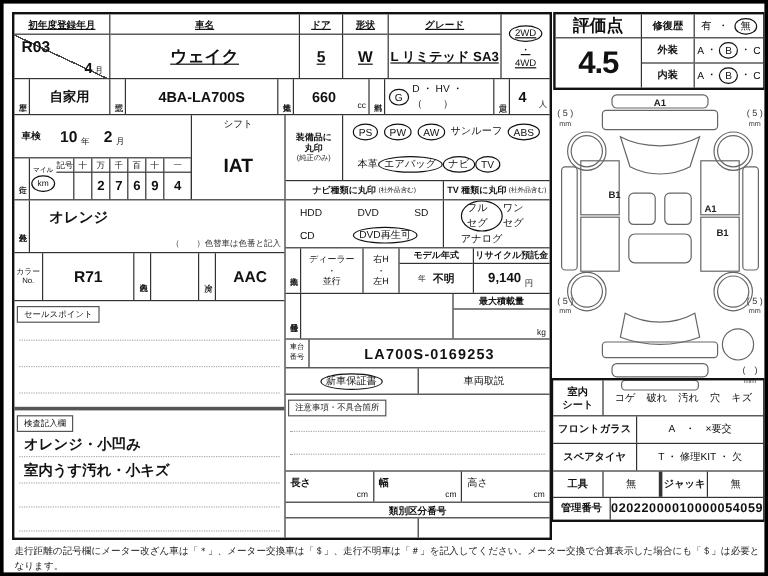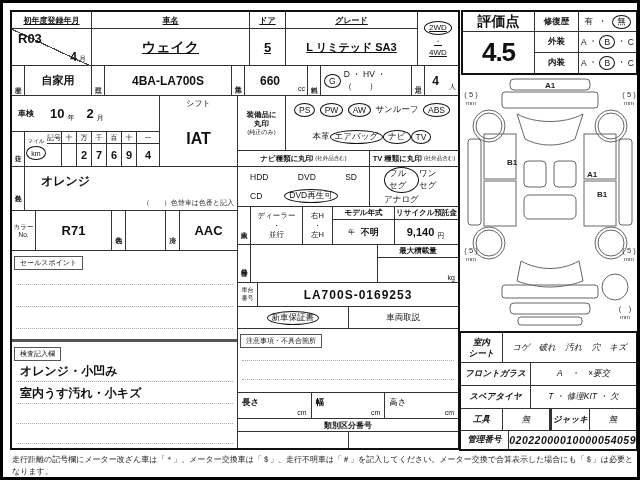--- a/index.html
+++ b/index.html
@@ -40,21 +40,21 @@
 
 #evalbox { position:absolute; left:458px; top:7px; width:177px; height:65px; border:2px solid #111; display:flex; }
 #evalleft { width:72px; border-right:1px solid #333; display:flex; flex-direction:column; }
 #evalscore { flex:1; display:flex; align-items:center; justify-content:center; font-size:26px; font-weight:700; letter-spacing:-1px; }
 .evrow { height:20.33px; display:flex; font-size:8.5px; }
 .evrow .lab { width:44px; border-right:1px solid #333; display:flex; align-items:center; justify-content:center; font-weight:700; }
 .evrow .opts { flex:1; display:flex; align-items:center; justify-content:space-evenly; }
 
 #diagram { position:absolute; left:456px; top:74px; width:182px; height:252px; }
 
-#condbox { position:absolute; left:456px; top:328px; width:179px; height:120px; border:2px solid #111; display:flex; flex-direction:column; font-size:8.5px;font-style:italic; }
+#condbox { position:absolute; left:456px; top:312px; width:179px; height:120px; border:2px solid #111; display:flex; flex-direction:column; font-size:8.5px; }
 #condbox .crow { display:flex; border-bottom:1px solid #333; }
 #condbox .clab { border-right:1px solid #333; display:flex; align-items:center; justify-content:center; font-weight:700; text-align:center; }
 
 #footer { position:absolute; left:9px; top:451px; width:626px; font-size:8px; line-height:1.45; color:#222; }
 </style>
 </head>
 <body>
 
 <div id="sheet">
 
@@ -69,20 +69,24 @@
           <span class="mu">月</span>
         </div>
       </div>
       <div class="col br" style="width:158px">
         <div class="chead">車名</div>
         <div class="cval" style="font-size:14px;font-weight:700">ウェイク</div>
       </div>
       <div class="col br" style="width:36px">
         <div class="chead">ドア</div>
         <div class="cval" style="font-size:13px;font-weight:700">5</div>
+      </div>
+      <div class="col br" style="width:38px">
+        <div class="chead">形状</div>
+        <div class="cval" style="font-size:13px;font-weight:700">W</div>
       </div>
       <div class="col br" style="flex:1">
         <div class="chead">グレード</div>
         <div class="cval" style="font-size:11px;font-weight:700">L リミテッド SA3</div>
       </div>
       <div class="col fc cen" style="width:40px;font-size:8px;gap:1px">
         <span class="circ">2WD</span>
         <span>・</span>
         <span>4WD</span>
       </div>
@@ -206,21 +210,21 @@
             <span style="font-size:6px">(純正のみ)</span>
           </div>
           <div class="fc" style="flex:1">
             <div class="fr" style="flex:1;align-items:center;justify-content:space-between;padding:0 8px">
               <span class="eqitem circ">PS</span>
               <span class="eqitem circ">PW</span>
               <span class="eqitem circ">AW</span>
               <span class="eqitem">サンルーフ</span>
               <span class="eqitem circ">ABS</span>
             </div>
-            <div class="fr" style="flex:1;align-items:center;justify-content:center;padding:0 12px">
+            <div class="fr" style="flex:1;align-items:center;justify-content:flex-start;padding:0 12px">
               <span class="eqitem">本革</span>
               <span class="eqitem circ">エアバッグ</span>
               <span class="eqitem circ">ナビ</span>
               <span class="eqitem circ">TV</span>
             </div>
           </div>
         </div>
 
         <div class="fr bb" style="height:16px">
           <div class="cen br" style="width:132px;gap:2px">
@@ -233,21 +237,21 @@
           </div>
         </div>
 
         <div class="fr bb" style="height:40px">
           <div class="fc br" style="width:132px">
             <div class="fr" style="flex:1;align-items:center;justify-content:space-between;padding:0 12px">
               <span class="eqitem">HDD</span>
               <span class="eqitem">DVD</span>
               <span class="eqitem">SD</span>
             </div>
-            <div class="fr" style="flex:1;align-items:center;gap:22px;padding:0 12px">
+            <div class="fr" style="flex:1;align-items:center;gap:32px;padding:0 12px">
               <span class="eqitem">CD</span>
               <span class="eqitem circ">DVD再生可</span>
             </div>
           </div>
           <div class="fc" style="flex:1">
             <div class="fr" style="flex:1;align-items:center;justify-content:space-between;padding:0 14px">
               <span class="eqitem circ">フルセグ</span>
               <span class="eqitem">ワンセグ</span>
             </div>
             <div class="fr" style="flex:1;align-items:center;padding:0 14px">

